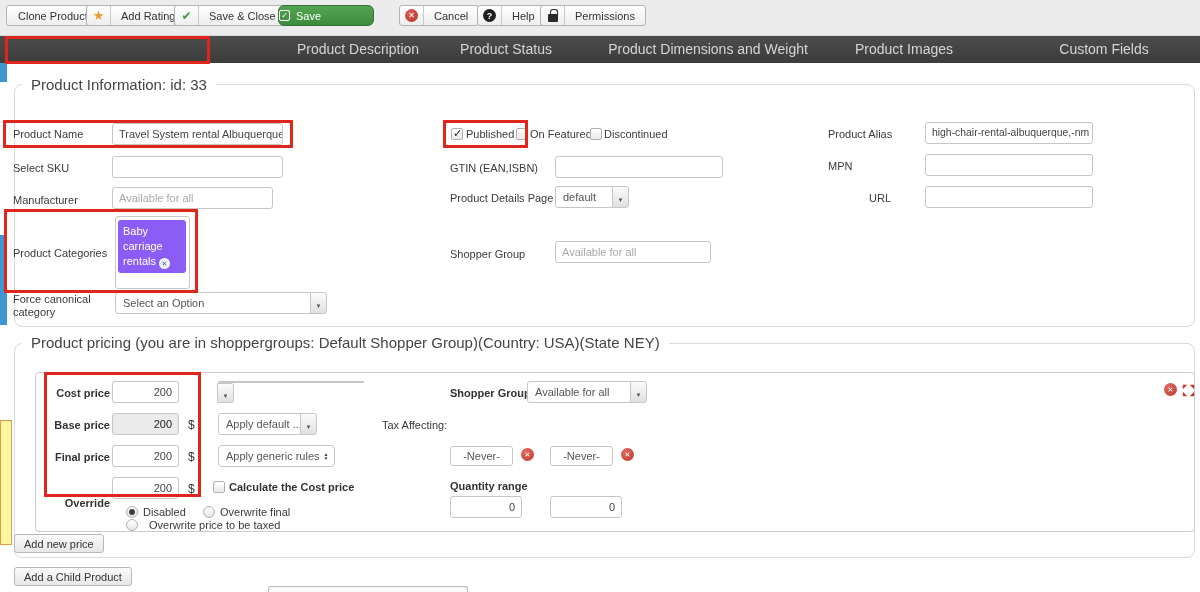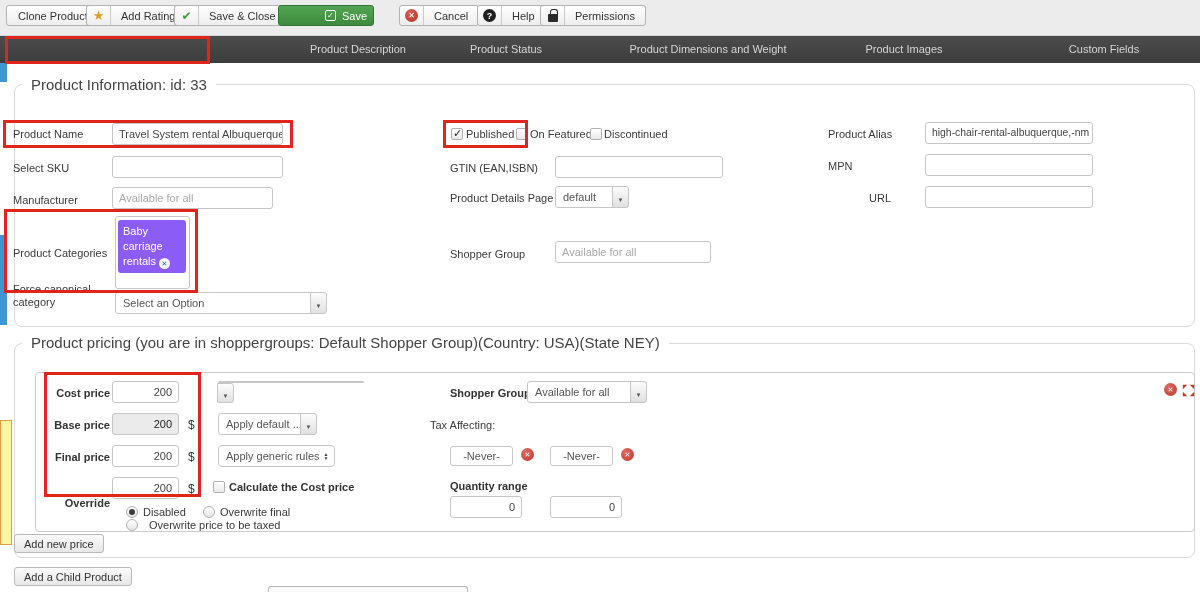--- a/index.html
+++ b/index.html
@@ -10,21 +10,21 @@
   .toolbar { position:absolute; left:0; top:0; width:1200px; height:36px;
              background:#ececec; border-bottom:1px solid #d6d6d6; }
   .tbtn { position:absolute; top:5px; height:21px; display:flex; align-items:center;
           background:linear-gradient(#ffffff,#eeeeee); border:1px solid #b3b3b3;
           border-radius:3px; font-size:11px; color:#333; cursor:pointer; }
   .tbtn .seg-icon { display:flex; align-items:center; justify-content:center;
                     width:24px; height:100%; border-right:1px solid #c9c9c9; }
   .tbtn .seg-label { padding:0 10px; white-space:nowrap; }
   .tbtn.plain .seg-label { padding:0 11px; }
   .tbtn.green { background:linear-gradient(#52a552,#3d8b3d); border-color:#367436;
-                color:#fff; justify-content:flex-end; }
+                color:#fff; justify-content:flex-start;border-radius:6px; }
   .tbtn.green .seg-label { padding:0 6px; }
 
   .icon-star::before { content:"★"; color:#e39b2d; font-size:13px; }
   .icon-check::before { content:"✔"; color:#3f9c3f; font-size:12px; }
   .icon-savebox { width:11px; height:11px; border:1px solid #fff; border-radius:2px;
                   display:flex; align-items:center; justify-content:center; }
   .icon-savebox::before { content:"✓"; color:#fff; font-size:8px; }
   .circ { width:13px; height:13px; border-radius:50%; display:flex; align-items:center;
           justify-content:center; color:#fff; font-size:8px; font-weight:bold; }
   .circ.red { background:radial-gradient(circle at 35% 30%,#d96057,#b13228); }
@@ -37,21 +37,21 @@
                height:6px; border:1.5px solid #2b2b2b; border-bottom:none;
                border-radius:3px 3px 0 0; }
 
   
   .tabbar { position:absolute; left:0; top:36px; width:1200px; height:27px;
             background:linear-gradient(#4c4c4c,#3c3c3c); }
   .tab-active { position:absolute; left:8px; top:36px; width:202px; height:27px;
                 background:linear-gradient(#f7f7f7,#d9d9d9); border-radius:2px 2px 0 0;
                 display:flex; align-items:center; justify-content:center;
                 font-size:11px; color:#3c3c3c; cursor:pointer; }
-  .tab { position:absolute; top:36px; height:27px; line-height:27px; font-size:11px;
+  .tab { position:absolute; top:36px; height:27px; line-height:27px; font-size:14px;
          color:#d5d5d5; transform:translateX(-50%); white-space:nowrap; cursor:pointer; }
 
   
   .strip-blue { position:absolute; left:0; width:7px; background:#3e96d2; }
   .strip-yellow { position:absolute; left:0; width:12px; background:#faf6a2;
                   border:1px solid #dd9f45; }
 
   
   .fs { position:absolute; border:1px solid #dadada; border-radius:8px; }
   .legend { position:absolute; background:#fff; padding:0 9px; font-size:15px;
@@ -191,21 +191,21 @@
   <div class="lbl" style="left:13px; top:162px;">Select SKU</div>
   <div class="input" style="left:112px; top:156px; width:171px;"></div>
 
   <div class="lbl" style="left:13px; top:194px;">Manufacturer</div>
   <div class="input ph" style="left:112px; top:187px; width:161px;">Available for all</div>
 
   <div class="lbl" style="left:13px; top:247px;">Product Categories</div>
   <div class="catbox" style="left:115px; top:216px; width:75px; height:73px;"></div>
   <div class="tag" style="left:118px; top:220px; width:68px;"><span>Baby carriage rentals</span><span class="tag-x"></span></div>
 
-  <div class="lbl two" style="left:13px; top:283px; width:86px;">Force canonical category</div>
+  <div class="lbl two" style="left:13px; top:293px; width:86px;">Force canonical category</div>
   <div class="combo" style="left:115px; top:292px;">
     <span class="val" style="width:196px;">Select an Option</span>
     <span class="arrowbtn">
         <span class="icon-caret"></span>
       </span>
   </div>
 
   <div class="checkbox checked" style="left:451px; top:128px;"></div>
   <div class="lbl" style="left:466px; top:128px;">Published</div>
   <div class="checkbox" style="left:516px; top:128px;"></div>
@@ -265,21 +265,21 @@
 
   <div class="lbl b ra" style="left:45px; top:419px; width:65px;">Base price</div>
   <div class="input num dis" style="left:112px; top:413px; width:67px;">200</div>
   <div class="dollar" style="left:188px; top:418px;">$</div>
   <div class="combo" style="left:218px; top:413px;">
     <span class="val" style="width:83px;">Apply default ...</span>
     <span class="arrowbtn">
         <span class="icon-caret"></span>
       </span>
   </div>
-  <div class="lbl" style="left:382px; top:419px;margin-left:48px;">Tax Affecting:</div>
+  <div class="lbl" style="left:382px; top:419px;">Tax Affecting:</div>
 
   <div class="lbl b ra" style="left:45px; top:451px; width:65px;">Final price</div>
   <div class="input num" style="left:112px; top:445px; width:67px;">200</div>
   <div class="dollar" style="left:188px; top:450px;">$</div>
   <div class="genrules" style="left:218px; top:445px;">
     <span>Apply generic rules</span>
     <span class="icon-sort"></span>
   </div>
   <div class="selectflat" style="left:450px; top:446px; width:63px;">-Never-</div>
   <div class="badge" style="left:521px; top:448px;"></div>

